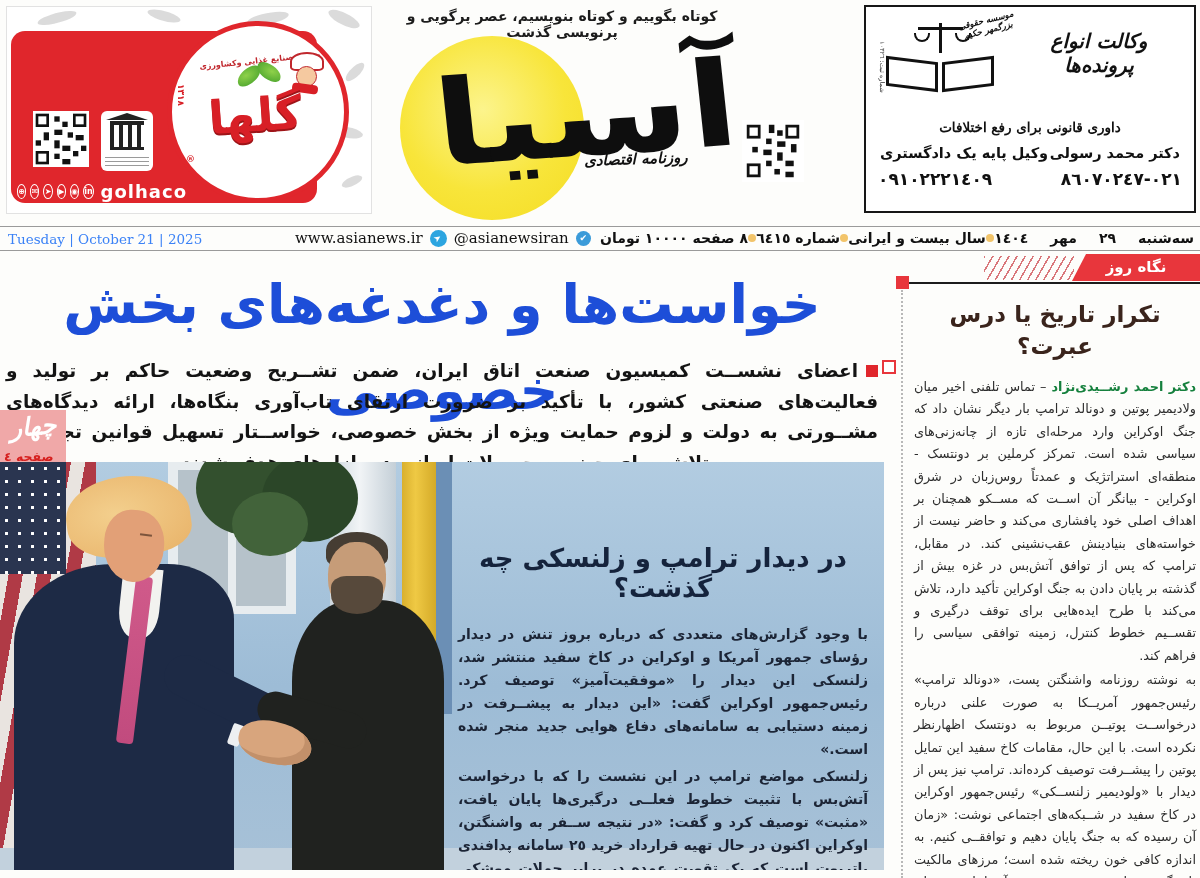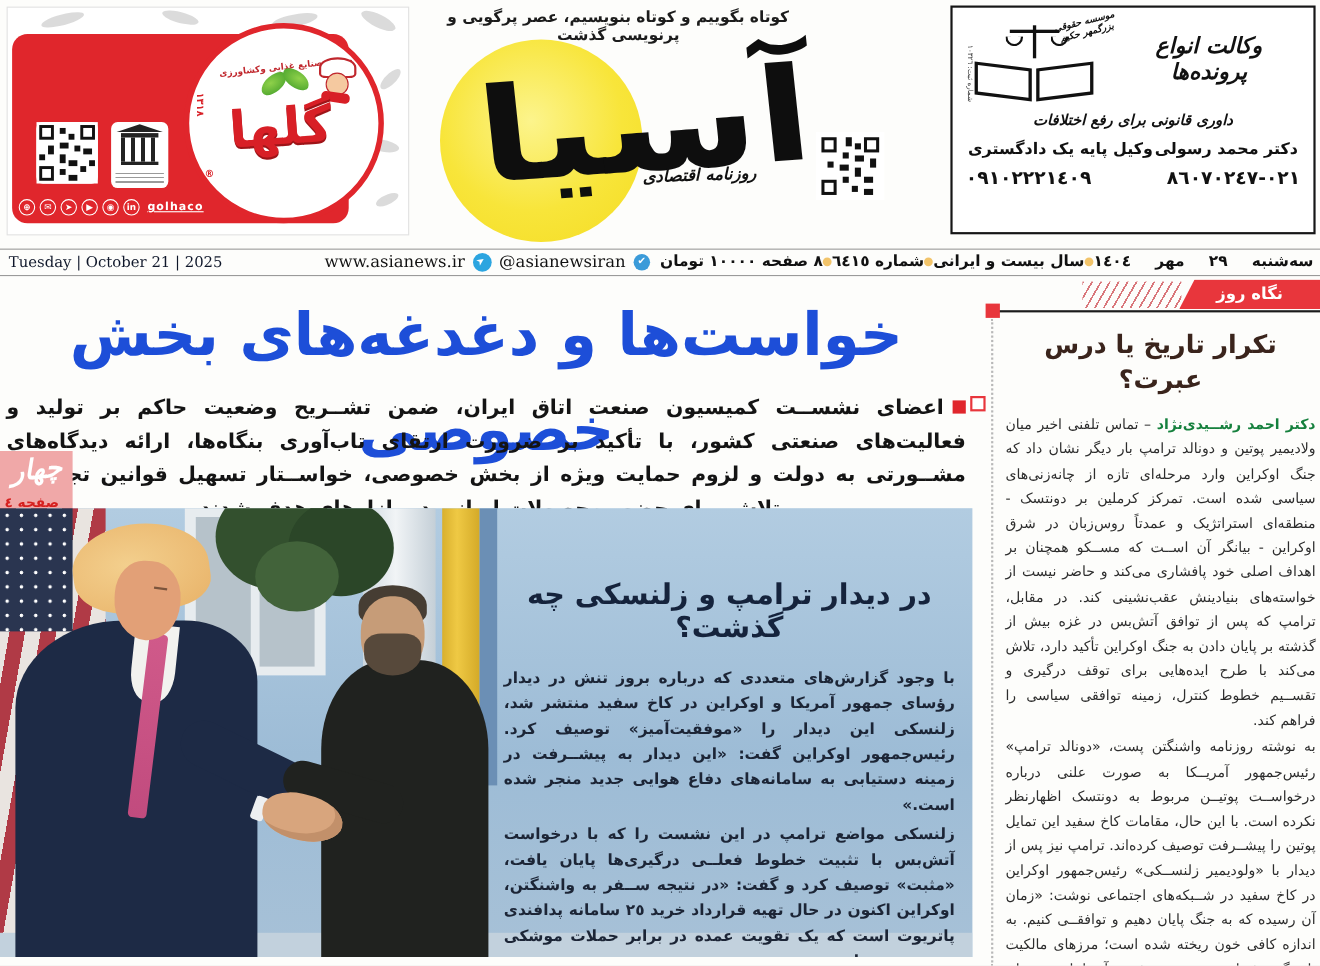--- a/index.html
+++ b/index.html
@@ -30,21 +30,21 @@
   .chef-scarf{position:absolute;left:120px;top:58px;width:26px;height:9px;background:#d81f26;border-radius:4px;transform:rotate(8deg);}
   .gwhite-box{position:absolute;background:#fff;border-radius:6px;}
   .unesco-temple{position:absolute;left:9px;top:10px;width:34px;height:22px;
       background:repeating-linear-gradient(90deg,#222 0 4px,#fff 4px 9px);border-top:4px solid #222;border-bottom:3px solid #222;}
   .unesco-roof{position:absolute;left:5px;top:2px;width:0;height:0;border-left:21px solid transparent;border-right:21px solid transparent;border-bottom:7px solid #222;}
   .unesco-caption{position:absolute;left:4px;bottom:4px;width:44px;height:10px;
       background:repeating-linear-gradient(180deg,#9a9a9a 0 1px,transparent 1px 4px);}
   .golha-social{position:absolute;left:10px;top:174px;width:170px;display:flex;align-items:center;gap:4px;direction:ltr;}
   .soc{width:15px;height:15px;border:1.4px solid #fff;border-radius:50%;color:#fff;font-size:8px;line-height:13px;
        text-align:center;box-sizing:border-box;font-weight:bold;}
-  .golha-handle{color:#fff;font-weight:bold;font-size:10px;letter-spacing:1px;margin-left:3px;text-decoration:underline;}
+  .golha-handle{color:#fff;font-weight:bold;font-size:18px;letter-spacing:1px;margin-left:3px;}
 
   
   .masthead-tagline{left:388px;top:8px;width:348px;text-align:center;font-size:14px;font-weight:600;color:#1c1c1c;}
   .sun{left:400px;top:36px;width:184px;height:184px;border-radius:50%;
        background:radial-gradient(circle at 45% 40%,#fcf48c 0%,#f8e53a 55%,#f4dc22 100%);}
   .asia-logo{left:396px;top:16px;width:380px;height:196px;text-align:center;font-size:118px;line-height:196px;
              font-weight:900;color:#0e0e0e;transform:scaleX(1.22) rotate(-5deg);transform-origin:center;}
   .masthead-sub{left:584px;top:150px;font-family:"DejaVu Serif",serif;font-style:italic;font-weight:bold;
                 font-size:15px;color:#111;transform:rotate(-2deg);}
   .qr{background:#fff;padding:2px;}
@@ -58,28 +58,28 @@
                font-family:"DejaVu Serif",serif;}
   .legal-logo{position:relative;width:138px;height:86px;flex:0 0 auto;}
   .book-page{position:absolute;top:44px;width:52px;height:30px;background:#fff;border:3px solid #111;box-sizing:border-box;}
   .scale-pole{position:absolute;left:63px;top:8px;width:3px;height:30px;background:#111;}
   .scale-beam{position:absolute;left:42px;top:12px;width:45px;height:3px;background:#111;}
   .scale-pan{position:absolute;top:18px;width:12px;height:7px;border:2px solid #111;border-top:none;border-radius:0 0 10px 10px;}
   .legal-firm{position:absolute;right:-6px;top:0;width:66px;font-size:8.5px;font-weight:bold;font-style:italic;
               text-align:center;transform:rotate(-14deg);}
   .legal-reg{position:absolute;left:2px;top:26px;font-size:6.5px;color:#333;writing-mode:vertical-rl;}
   .legal-services{text-align:center;font-size:20px;font-weight:900;margin-top:2px;}
-  .legal-tagline{text-align:center;font-size:13.5px;font-weight:bold;font-style:italic;margin-top:0;
+  .legal-tagline{text-align:center;font-size:13.5px;font-weight:bold;margin-top:18px;
                  font-family:"DejaVu Serif",serif;}
   .legal-row{display:flex;justify-content:space-between;margin-top:10px;font-weight:bold;font-size:14.5px;padding:0 4px;}
   .legal-phones{display:flex;justify-content:space-between;margin-top:8px;font-weight:900;font-size:17px;padding:0 2px;}
 
   
   .rule{left:0;width:1200px;height:1px;background:#9a9a9a;}
-  .dateline-en{left:8px;top:231px;font-family:"DejaVu Serif",serif;font-size:13.5px;color:#0f172a;}
+  .dateline-en{left:8px;top:231px;font-family:"DejaVu Serif",serif;font-size:13.5px;color:#3b82f6;}
   .dateline-mid{left:295px;top:229px;display:flex;align-items:center;gap:7px;font-family:"DejaVu Serif",serif;
                 font-size:15px;color:#111;}
   .tg-badge{width:17px;height:17px;border-radius:50%;background:#2ca5e0;color:#fff;font-size:9px;line-height:17px;
             text-align:center;}
   .tg-badge span{display:inline-block;transform:rotate(-35deg);}
   .vf-badge{width:15px;height:15px;border-radius:50%;background:#3b9bd9;color:#fff;font-size:9px;line-height:15px;
             text-align:center;}
   .dateline-fa{right:6px;top:230px;width:594px;display:flex;justify-content:space-between;align-items:center;
                font-size:14px;font-weight:bold;color:#111;}
   .fa-date-group{display:flex;gap:22px;}
@@ -129,21 +129,21 @@
   .z-head{position:absolute;left:328px;top:80px;width:58px;height:70px;background:#c69c78;border-radius:46%;}
   .z-beard{position:absolute;left:331px;top:114px;width:52px;height:38px;background:#57493b;border-radius:30% 30% 50% 50%;}
   .z-body{position:absolute;left:292px;top:138px;width:152px;height:270px;background:#20221f;
           border-radius:40% 42% 0 0 / 30% 30% 0 0;}
   .z-arm{position:absolute;left:256px;top:240px;width:112px;height:36px;background:#20221f;
          border-radius:18px;transform:rotate(16deg);}
   .cuff{position:absolute;left:230px;top:262px;width:12px;height:22px;background:#edeff1;border-radius:3px;transform:rotate(20deg);}
   .hands{position:absolute;left:238px;top:260px;width:74px;height:42px;background:#d8a57d;
          border-radius:46% 54% 50% 50%;box-shadow:inset -8px -6px 0 #c2906a;transform:rotate(12deg);}
   .photo-text{position:absolute;left:458px;top:64px;width:410px;direction:rtl;}
-  .ps-headline{text-align:center;font-size:26px;font-weight:900;color:#15233c;}
+  .ps-headline{text-align:center;font-size:26px;font-weight:900;color:#15233c;margin-top:17px;}
   .ps-body{margin-top:20px;font-size:14px;line-height:23px;color:#1c2536;text-align:justify;font-weight:600;}
   .ps-body.b2{font-weight:800;margin-top:4px;}
 
   
   .dv-hatch{left:984px;top:256px;width:90px;height:24px;
             background:repeating-linear-gradient(120deg,#d9777b 0 1.5px,transparent 1.5px 7px);}
   .dv-tab{left:1072px;top:254px;width:128px;height:27px;background:#e8363c;color:#fff;font-size:15px;font-weight:bold;
           text-align:center;line-height:27px;clip-path:polygon(14px 0,100% 0,100% 100%,0 100%);}
   .dv-rule{left:903px;top:282px;width:297px;height:2px;background:#1c1c1c;}
   .dv-sq{left:896px;top:276px;width:13px;height:13px;background:#e8363c;}

